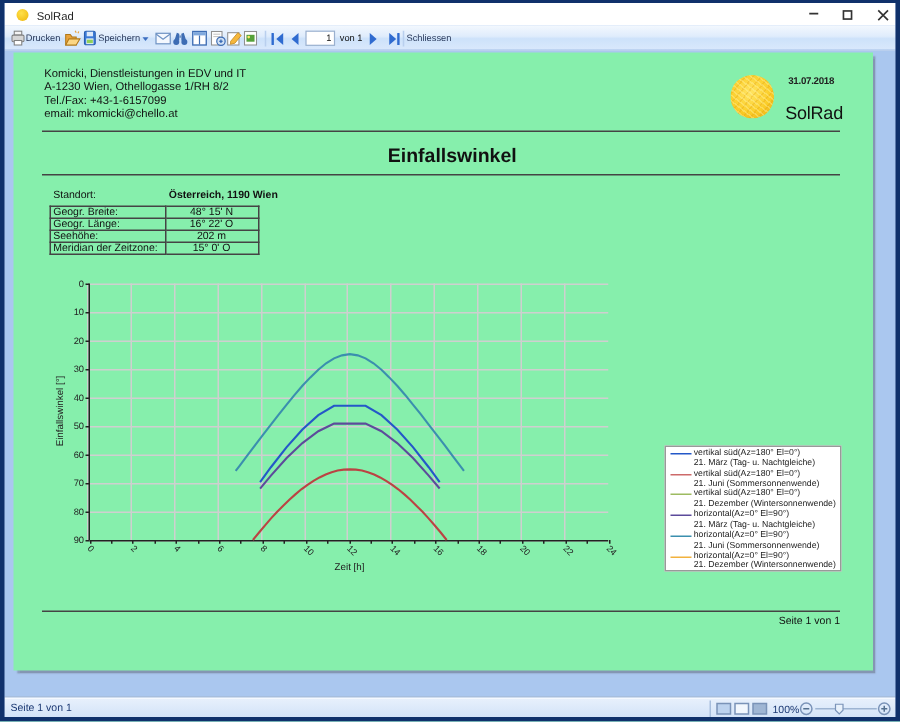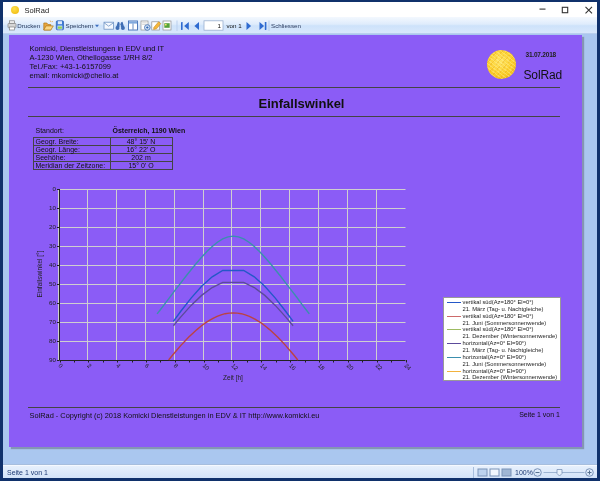--- a/index.html
+++ b/index.html
@@ -2,21 +2,21 @@
 <html><head><meta charset="utf-8"><style>
 *{margin:0;padding:0;box-sizing:border-box}
 html,body{width:600px;height:481px;overflow:hidden}
 body{font-family:"Liberation Sans",sans-serif;position:relative;background:#aac7ef}
 #win{position:absolute;inset:0;border:3px solid #10316b;border-top-width:2px;pointer-events:none;z-index:50}
 #titlebar{position:absolute;left:3px;top:2px;right:3px;height:15px;background:#fff}
 #titlebar .sun{position:absolute;left:7.5px;top:3.5px;width:8.5px;height:8.5px;border-radius:50%;background:radial-gradient(circle at 40% 35%,#ffe04a,#f3c21c 70%,#e5ad14)}
 #titlebar .t{position:absolute;left:21.5px;top:4px;font-size:7.5px;color:#222}
 #toolbar{position:absolute;left:3px;top:17px;right:3px;height:17px;background:linear-gradient(#f3f8fe,#dfecfc 45%,#cde2fa 55%,#d9e8fc);border-bottom:1px solid #b9cfee}
 .tx{position:absolute;top:5.2px;font-size:6.2px;color:#2a3a5c;white-space:nowrap}
-#page{position:absolute;left:8.5px;top:35px;width:573.5px;height:412px;background:#8b5cf6;box-shadow:2px 2px 1px rgba(100,110,130,.55)}
+#page{position:absolute;left:8.5px;top:35px;width:573.5px;height:412px;background:#86efac;box-shadow:2px 2px 1px rgba(100,110,130,.55)}
 #statusbar{position:absolute;left:3px;right:3px;bottom:3px;height:13px;background:linear-gradient(#e7f0fc,#d3e3f8);border-top:1px solid #f5f9ff;box-shadow:0 -1px 0 #a7bedd}
 .abs{position:absolute;white-space:nowrap}
 </style></head>
 <body>
 <div id="titlebar">
  <div class="sun"></div>
     <div class="t">SolRad</div>
  <svg class="abs" style="left:525px;top:0" width="70" height="15">
   <line x1="11.5" y1="7.1" x2="17.5" y2="7.1" stroke="#333" stroke-width="1.1"></line>
   <rect x="34.3" y="5.3" width="5.4" height="5.4" fill="none" stroke="#333" stroke-width="1.1"></rect>
@@ -131,21 +131,20 @@
       <div style="position:absolute;left:3.5px;top:31.4px;width:13.5px;border-top:1.6px solid #9dbb61"></div>
       <div style="position:absolute;left:19px;top:28.4px">vertikal süd(Az=180° El=0°)<br>21. Dezember (Wintersonnenwende)</div>
       <div style="position:absolute;left:3.5px;top:45.099999999999994px;width:13.5px;border-top:1.6px solid #5c4b9b"></div>
       <div style="position:absolute;left:19px;top:42.099999999999994px">horizontal(Az=0° El=90°)<br>21. März (Tag- u. Nachtgleiche)</div>
       <div style="position:absolute;left:3.5px;top:58.8px;width:13.5px;border-top:1.6px solid #3b8fae"></div>
       <div style="position:absolute;left:19px;top:55.8px">horizontal(Az=0° El=90°)<br>21. Juni (Sommersonnenwende)</div>
       <div style="position:absolute;left:3.5px;top:72.5px;width:13.5px;border-top:1.6px solid #f2b23e"></div>
       <div style="position:absolute;left:19px;top:69.5px">horizontal(Az=0° El=90°)<br>21. Dezember (Wintersonnenwende)</div>
     </div>
  <div class="abs" style="left:19px;top:372px;width:532px;border-top:1px solid #444"></div>
- <div class="abs" style="left:21px;top:375.5px;font-size:7.4px;color:#111">SolRad - Copyright (c) 2018 Komicki Dienstleistungen in EDV &amp; IT http://www.komicki.eu</div>
  <div class="abs" style="right:22px;top:376px;font-size:7px;color:#111">Seite 1 von 1</div>
 </div>
 <svg id="chart" width="600" height="481" style="position:absolute;left:0;top:0">
 <line x1="59.5" y1="189.5" x2="405.5" y2="189.5" stroke="#cfcfcf" stroke-width="1"></line>
     <line x1="59.5" y1="208.5" x2="405.5" y2="208.5" stroke="#cfcfcf" stroke-width="1"></line>
     <line x1="59.5" y1="227.5" x2="405.5" y2="227.5" stroke="#cfcfcf" stroke-width="1"></line>
     <line x1="59.5" y1="246.5" x2="405.5" y2="246.5" stroke="#cfcfcf" stroke-width="1"></line>
     <line x1="59.5" y1="265.5" x2="405.5" y2="265.5" stroke="#cfcfcf" stroke-width="1"></line>
     <line x1="59.5" y1="284.5" x2="405.5" y2="284.5" stroke="#cfcfcf" stroke-width="1"></line>
     <line x1="59.5" y1="303.5" x2="405.5" y2="303.5" stroke="#cfcfcf" stroke-width="1"></line>

